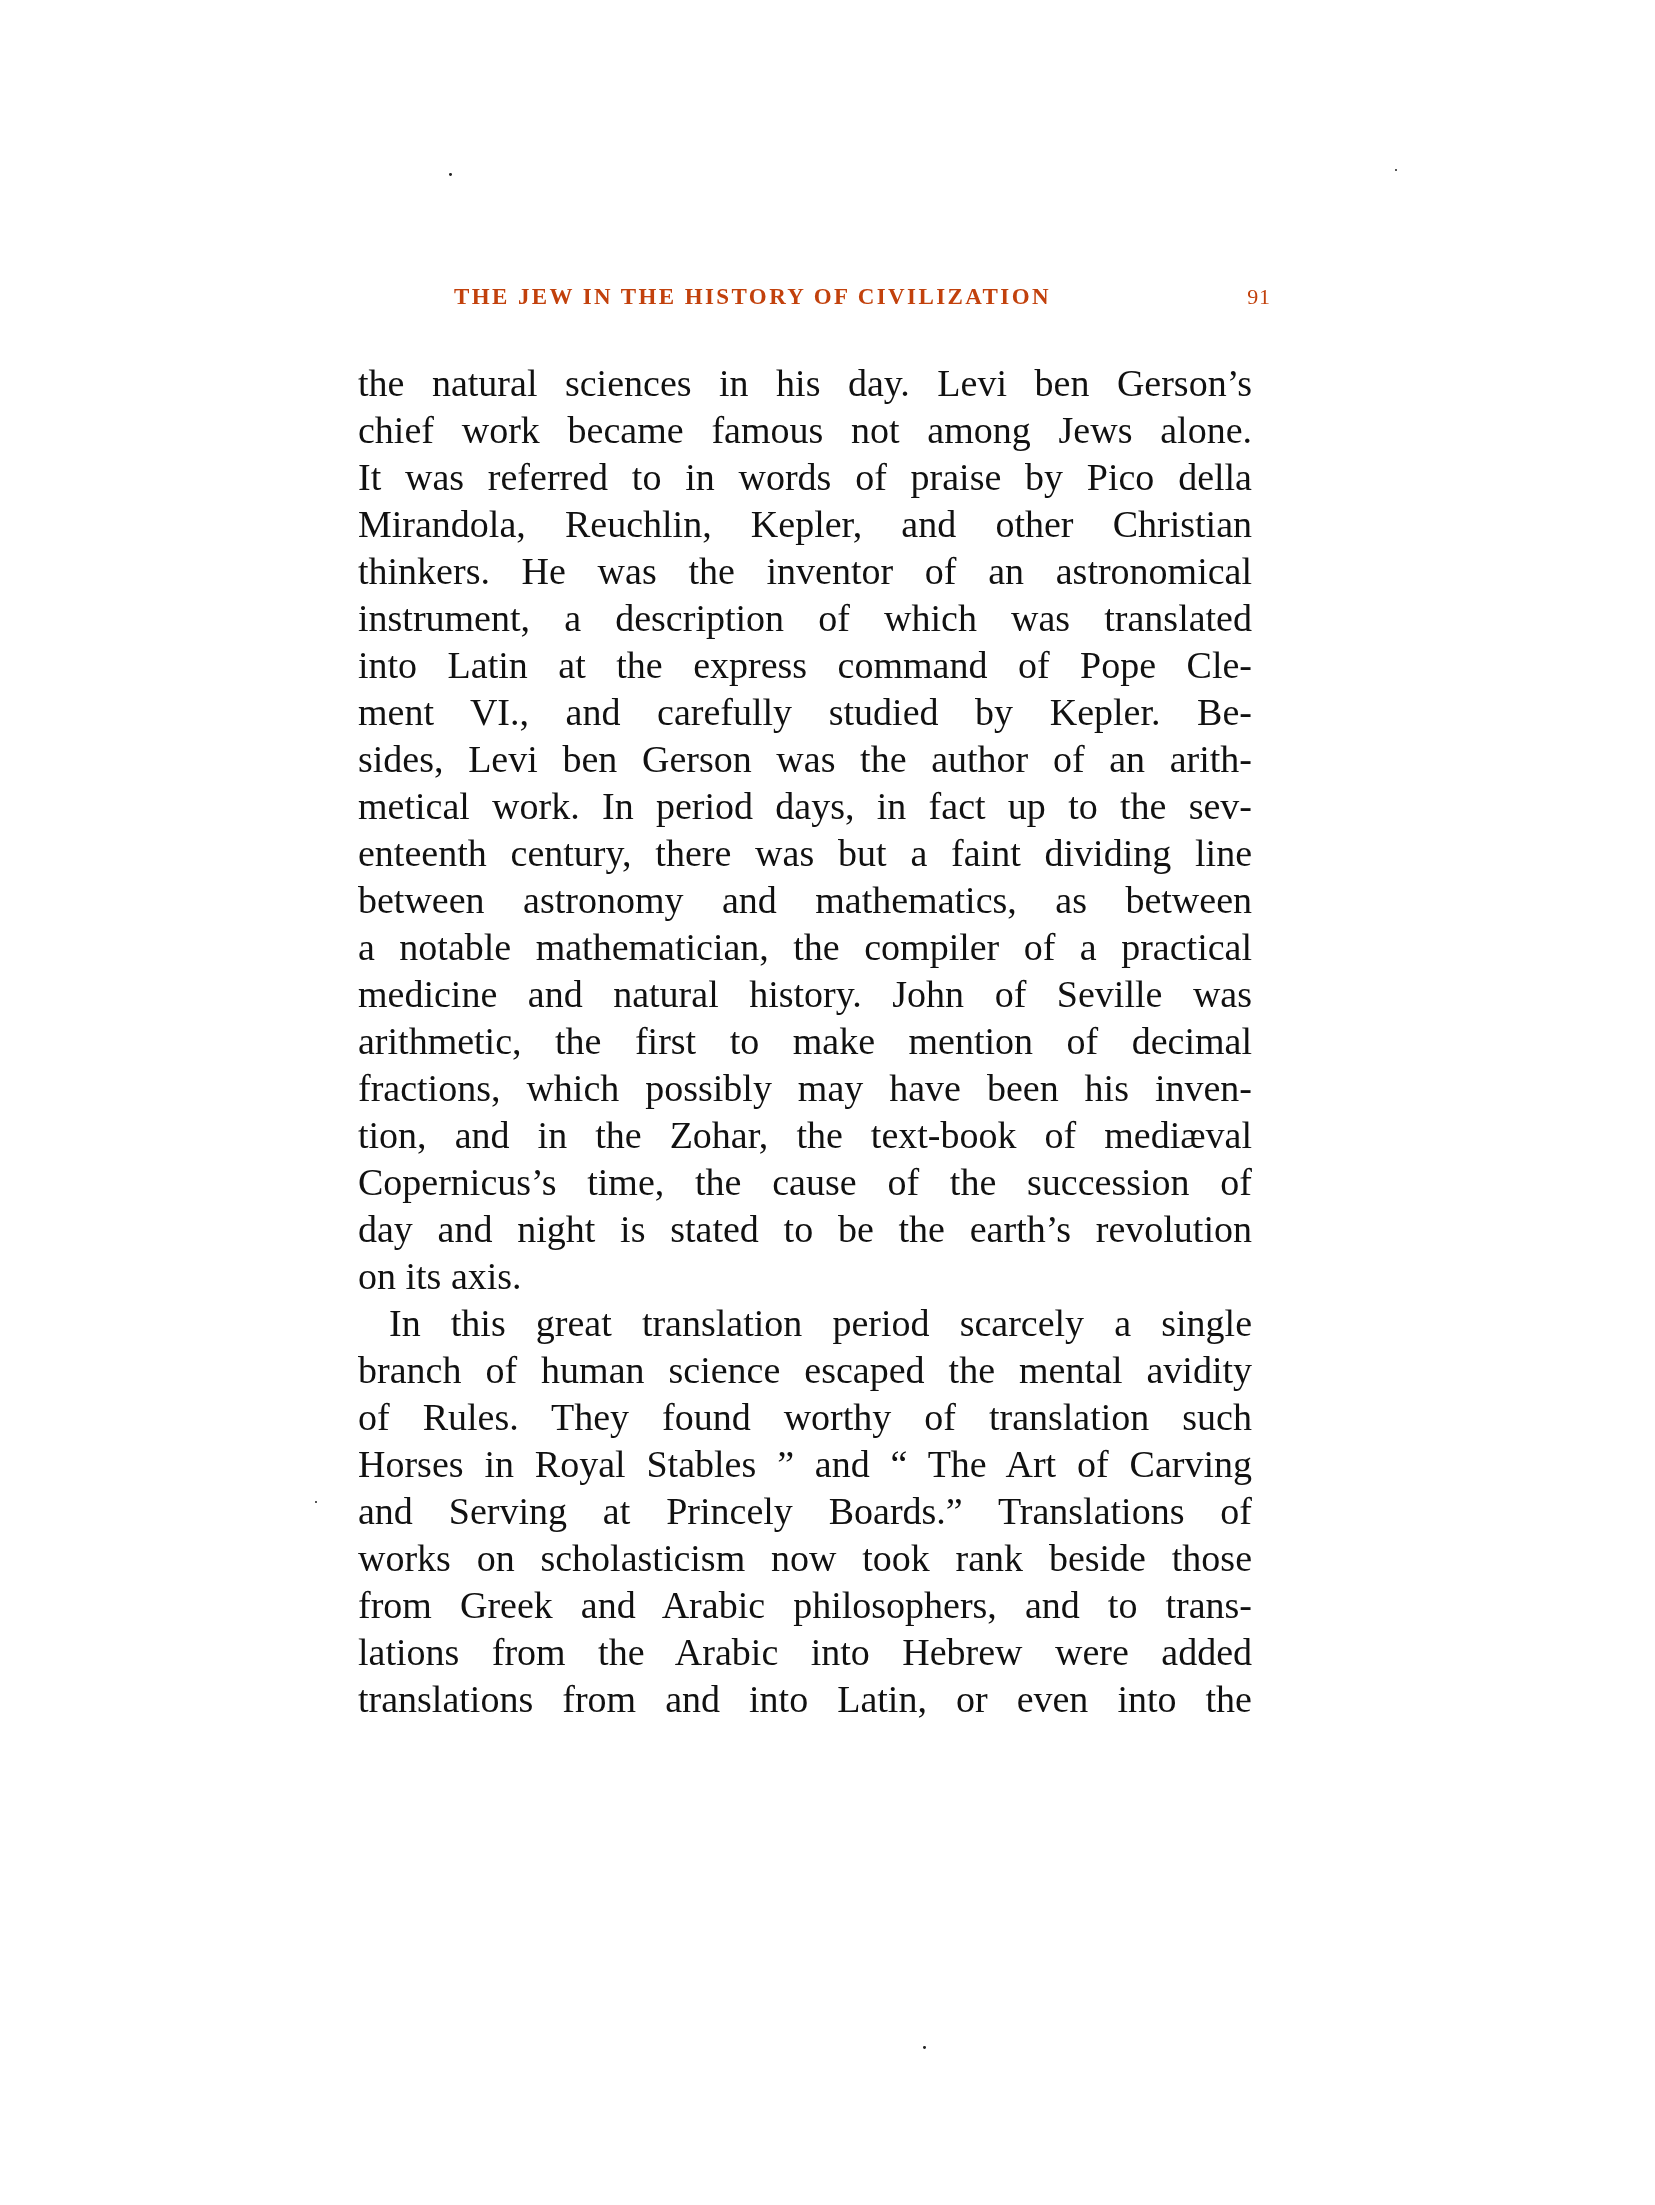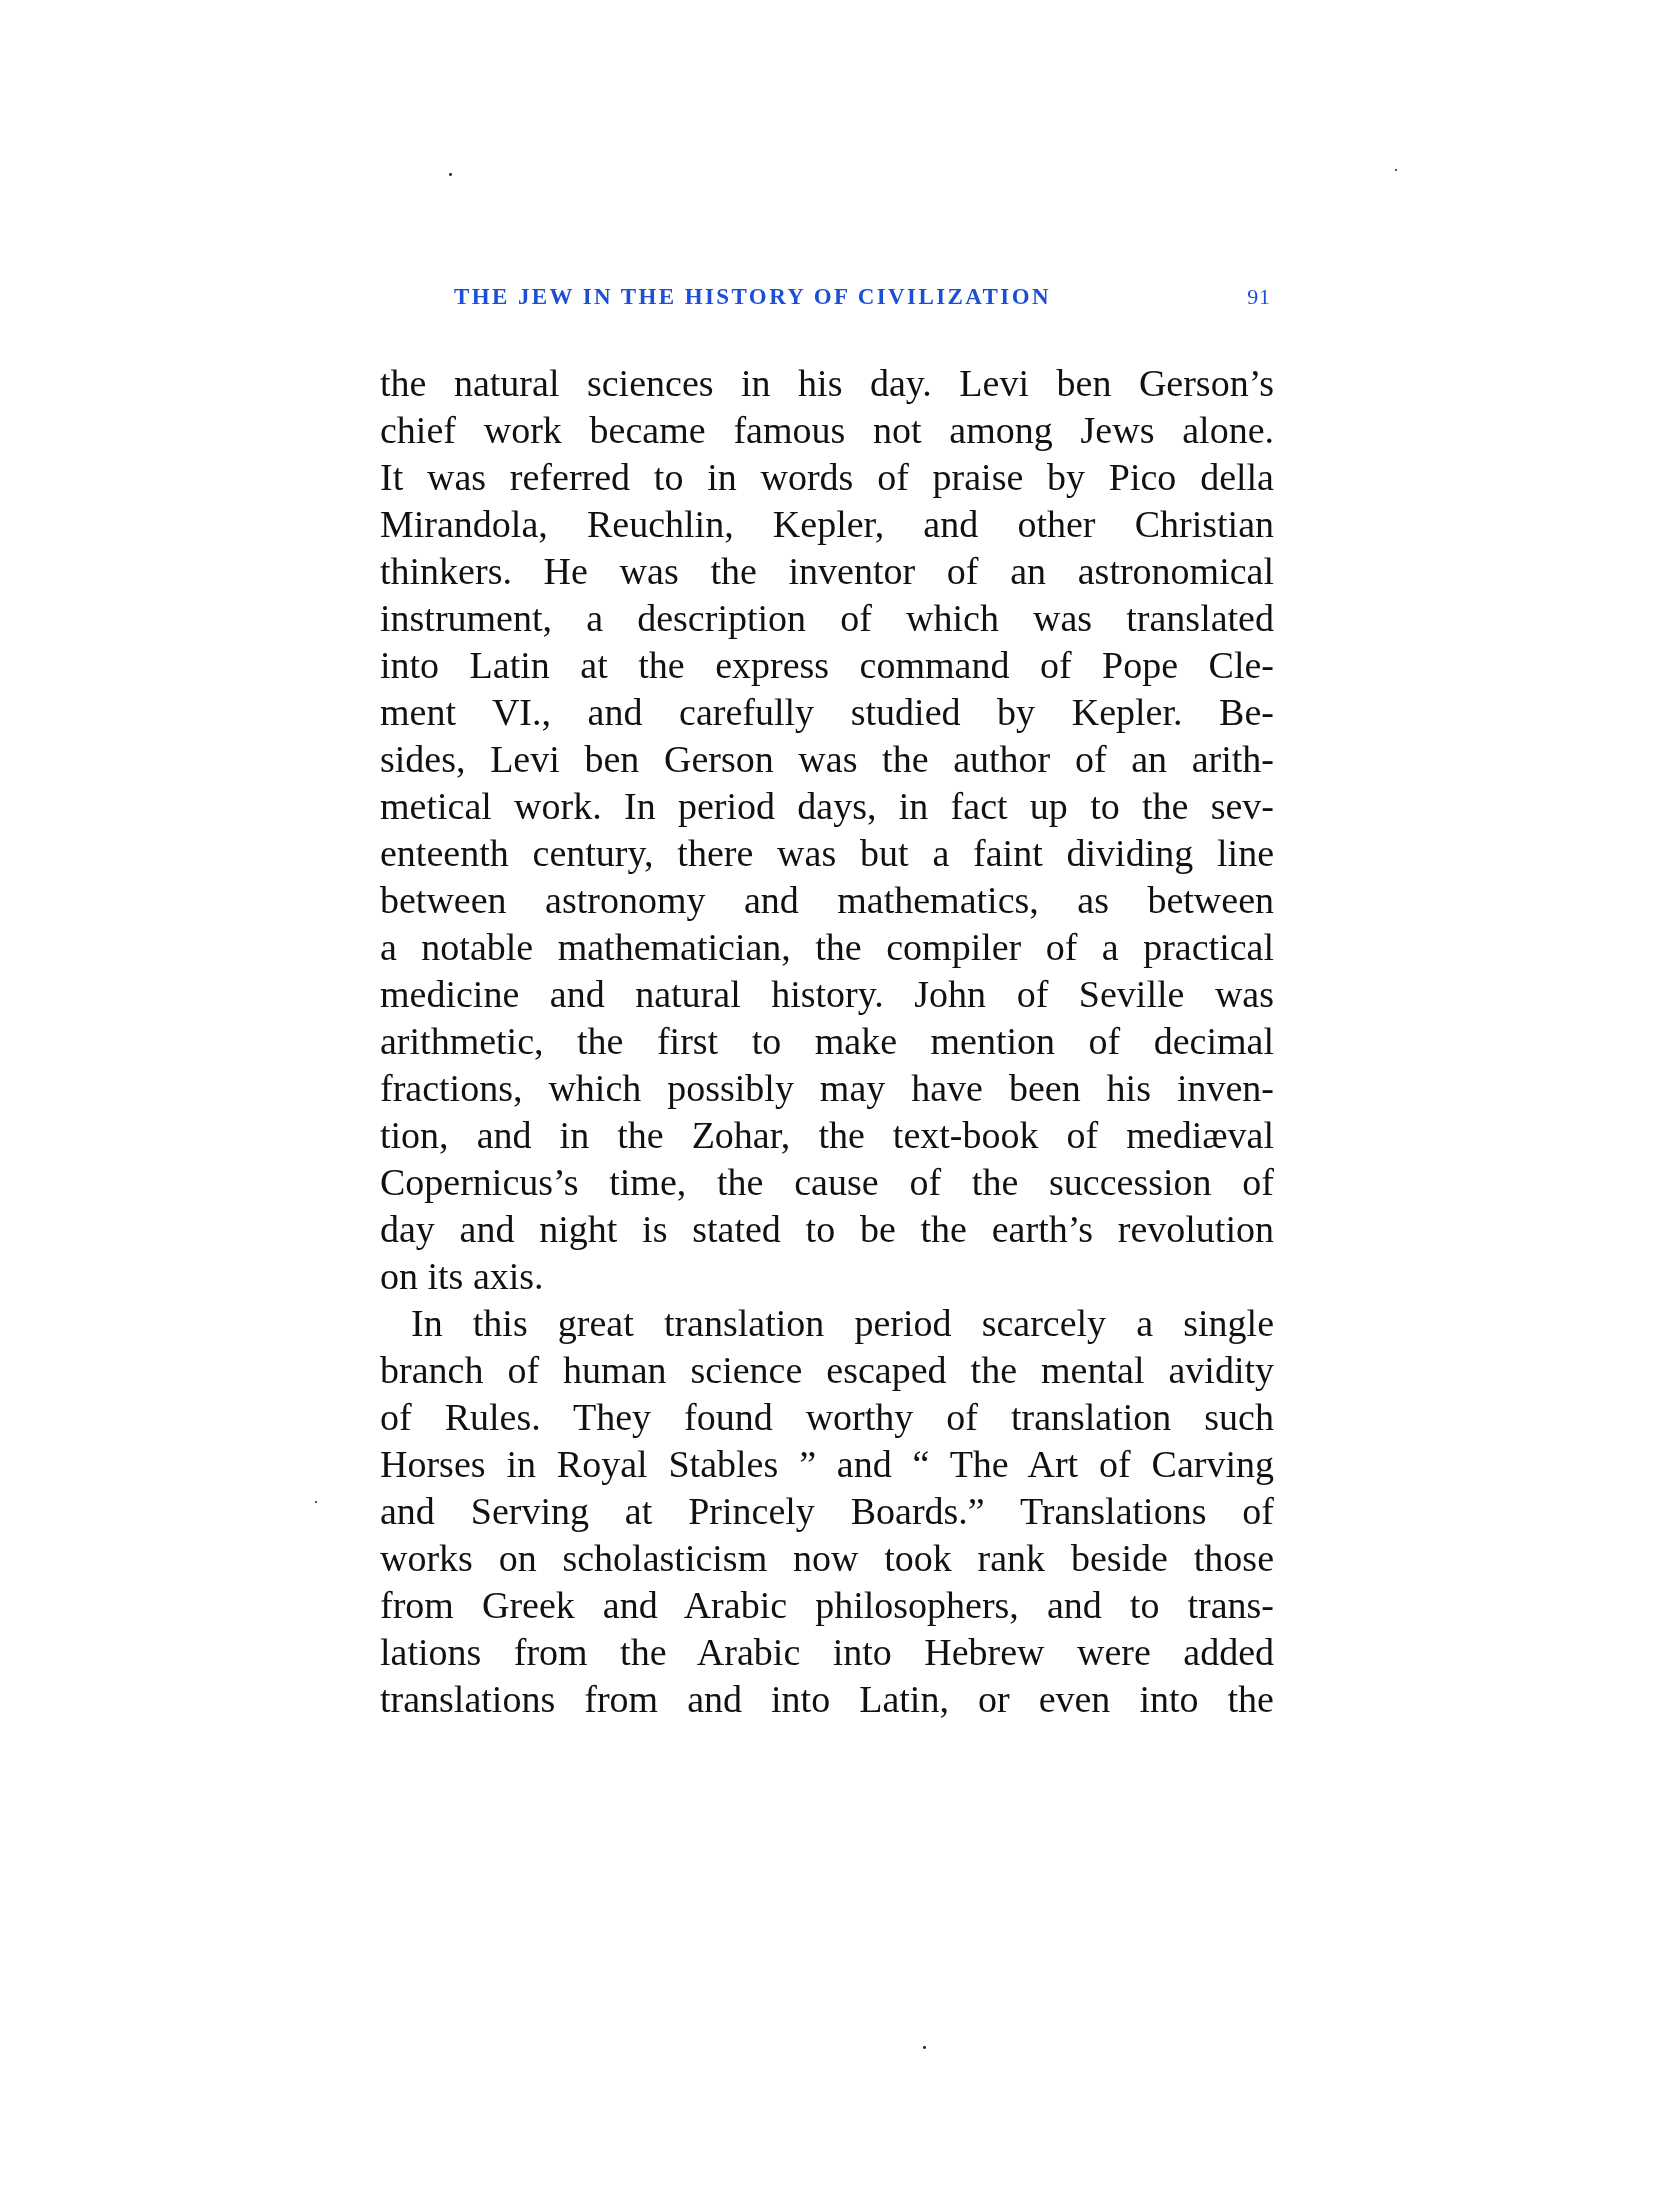--- a/index.html
+++ b/index.html
@@ -2,33 +2,33 @@
 <html style="font-size:15px"><head>
 <meta charset="utf-8">
 <style>
   html, body { margin: 0; padding: 0; background: #ffffff; }
   body { width: 1655px; height: 2205px; position: relative; overflow: hidden; }
   .page { position: absolute; left: 0; top: 0; width: 1655px; height: 2205px; background: #ffffff; }
   .speck { position: absolute; width: 2.8px; height: 2.8px; background: #222; border-radius: 50%; }
   .running-head {
     position: absolute; left: 454px; top: 281px; width: 817px; height: 32px;
     font-family: "Liberation Serif", "DejaVu Serif", serif;
-    color: #1d4ed8;
+    color: #c2410c;
   }
   .running-title {
     position: absolute; left: 0; top: 0;
     font-weight: bold; font-size: 23px; letter-spacing: 2.4px; line-height: 32px;
     white-space: nowrap;
   }
   .folio {
     position: absolute; right: 0; top: -1.9px;
     font-size: 22px; line-height: 36px; letter-spacing: 0.9px; font-style: normal;
   }
   .body-text {
-    position: absolute; left: 380px; top: 360px; width: 894px;
+    position: absolute; left: 358px; top: 360px; width: 894px;
     font-family: "Liberation Serif", "DejaVu Serif", serif;
     font-size: 38px; color: #111;
   }
   .line {
     height: 47px; line-height: 47px; white-space: nowrap;
     text-align: justify; text-align-last: justify;
     overflow: visible;
   }
   .line.last { text-align: center; text-align-last: left; }
   .line.indent { padding-left: 31px; }

